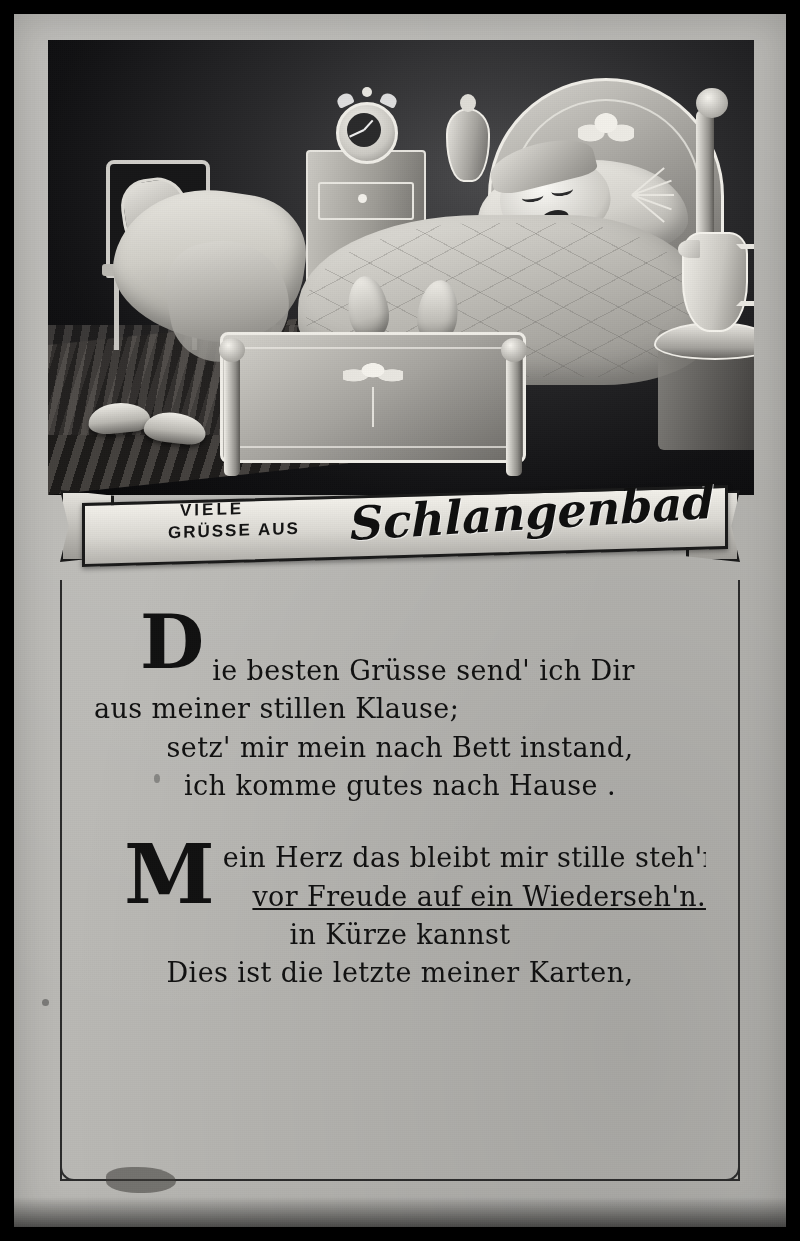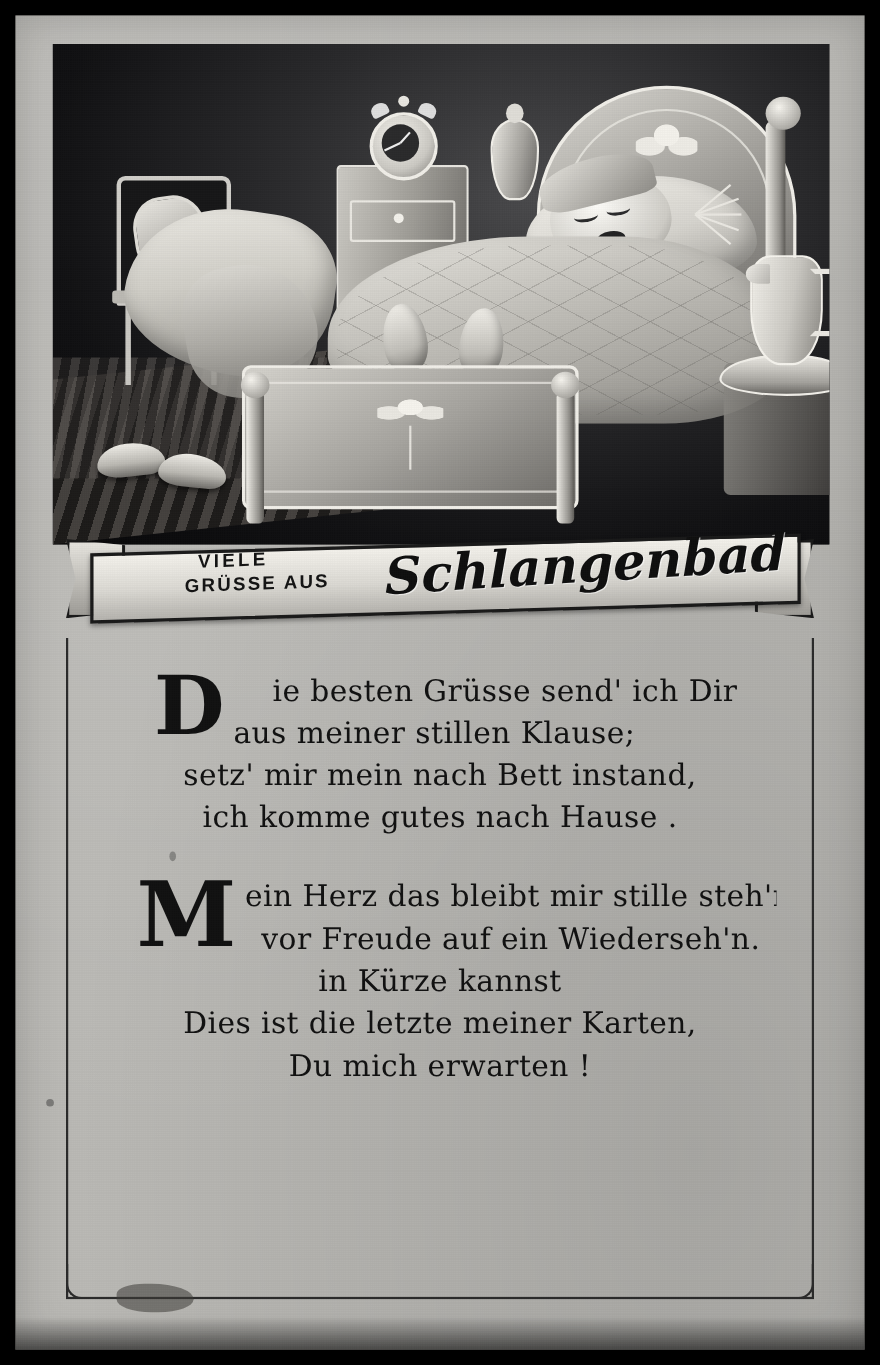--- a/index.html
+++ b/index.html
@@ -464,36 +464,35 @@
     <div class="rule right"></div>
     <div class="rule bottom"></div>
     <div class="corner bl"></div>
     <div class="corner br"></div>
 
     <div class="verse">
 
       <div class="stanza s1">
         <div class="first-lines">
           <span class="dropcap">D</span>
-          <div class="line" style="text-align:center;">ie besten Grüsse send' ich Dir</div>
+          <div class="line" style="text-align:left;margin-top:42px;">ie besten Grüsse send' ich Dir</div>
           <div class="line" style="text-align:left;">aus meiner stillen Klause;</div>
         </div>
         <div class="line">setz' mir mein nach Bett instand,</div>
         <div class="line">ich komme gutes nach Hause .</div>
       </div>
 
       <div class="stanza s2">
         <div class="first-lines">
           <span class="dropcap">M</span>
           <div class="line" style="text-align:left;">ein Herz das bleibt mir stille steh'n</div>
-          <div class="line" style="text-align:center;">vor Freude auf ein Wiederseh'n.</div>
+          <div class="line" style="text-align:right;text-decoration:underline;">vor Freude auf ein Wiederseh'n.</div>
         </div>
         <div class="line">in Kürze kannst</div>
         <div class="line">Dies ist die letzte meiner Karten,</div>
-        <div class="line">Du mich erwarten !</div>
       </div>
 
     </div>
 
     <div class="blem b1"></div>
     <div class="blem b2"></div>
     <div class="blem b3"></div>
     <div class="edge-dark"></div>
     <div class="grain"></div>
   </div>

